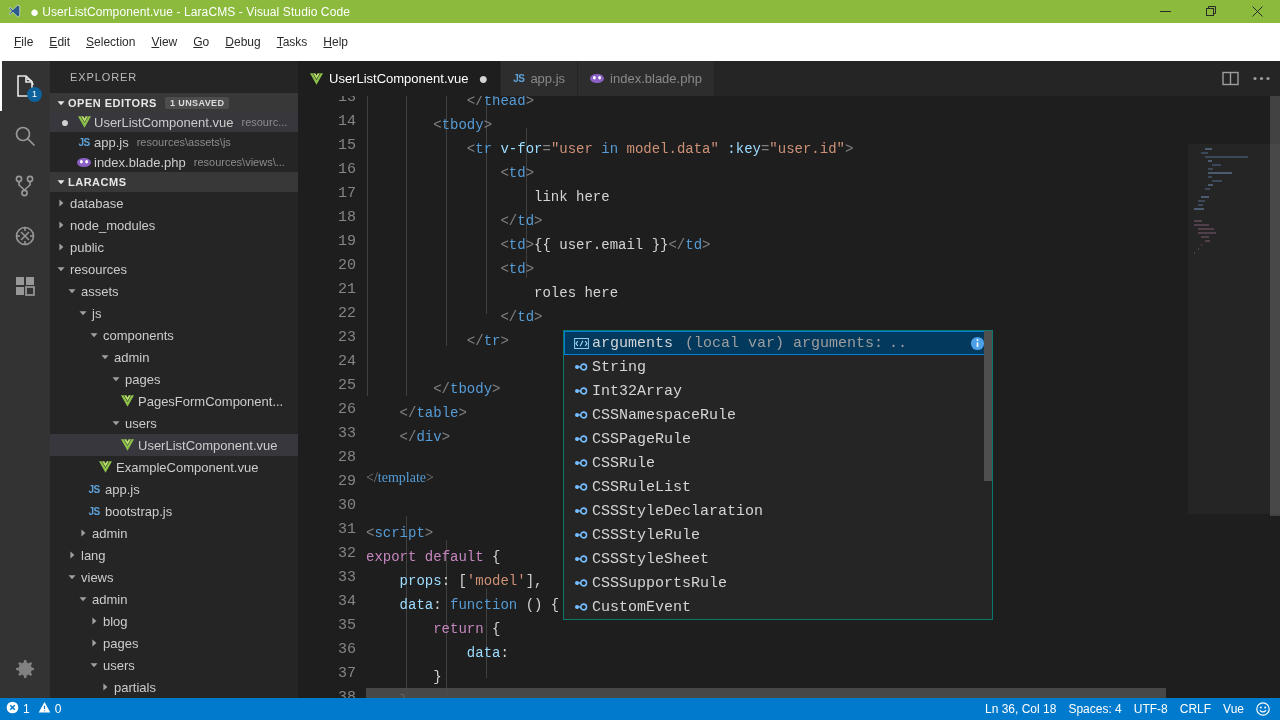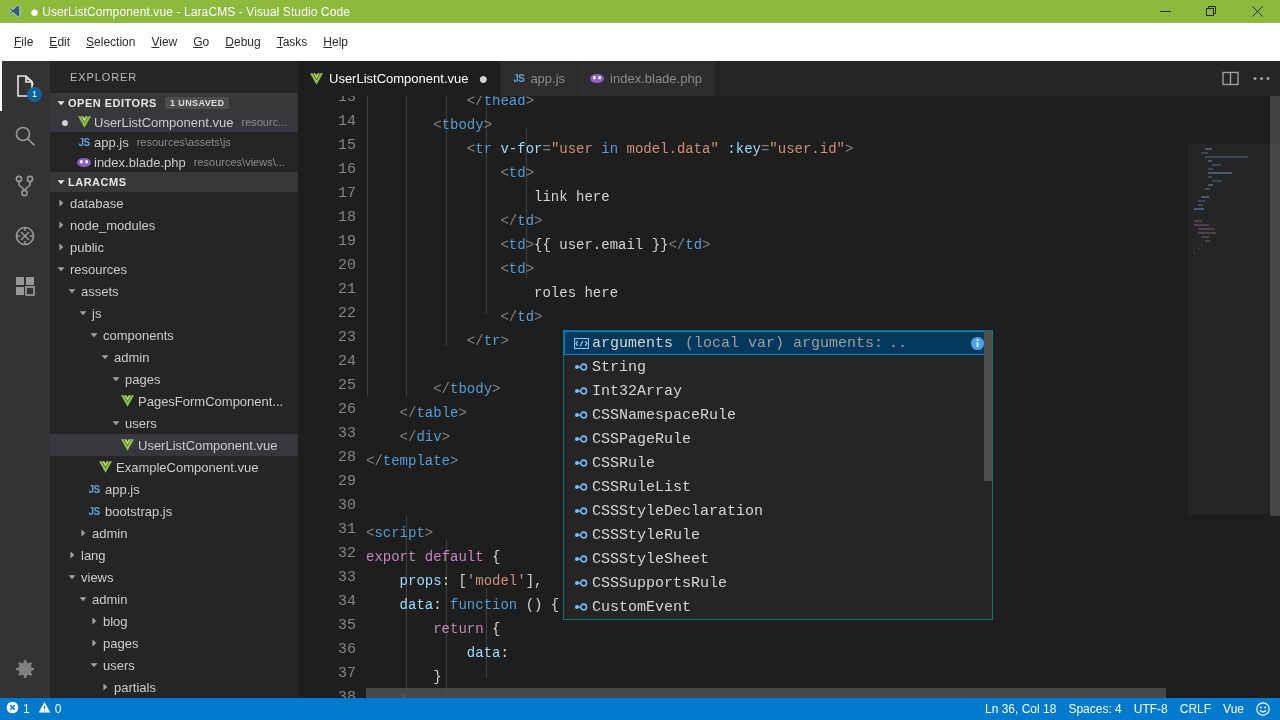--- a/index.html
+++ b/index.html
@@ -610,21 +610,21 @@
             <div class="codeline" style="top: 113px;"><span class="t-plain">                </span><span class="t-punc">&lt;/</span><span class="t-tag">td</span><span class="t-punc">&gt;</span></div>
             <div class="codeline" style="top: 137px;"><span class="t-plain">                </span><span class="t-punc">&lt;</span><span class="t-tag">td</span><span class="t-punc">&gt;</span><span class="t-mus">{{ user.email }}</span><span class="t-punc">&lt;/</span><span class="t-tag">td</span><span class="t-punc">&gt;</span></div>
             <div class="codeline" style="top: 161px;"><span class="t-plain">                </span><span class="t-punc">&lt;</span><span class="t-tag">td</span><span class="t-punc">&gt;</span></div>
             <div class="codeline" style="top: 185px;"><span class="t-plain">                    </span><span class="t-plain">roles here</span></div>
             <div class="codeline" style="top: 209px;"><span class="t-plain">                </span><span class="t-punc">&lt;/</span><span class="t-tag">td</span><span class="t-punc">&gt;</span></div>
             <div class="codeline" style="top: 233px;"><span class="t-plain">            </span><span class="t-punc">&lt;/</span><span class="t-tag">tr</span><span class="t-punc">&gt;</span></div>
             <div class="codeline" style="top: 257px;"><span class="t-plain"></span><span class="t-plain"></span></div>
             <div class="codeline" style="top: 281px;"><span class="t-plain">        </span><span class="t-punc">&lt;/</span><span class="t-tag">tbody</span><span class="t-punc">&gt;</span></div>
             <div class="codeline" style="top: 305px;"><span class="t-plain">    </span><span class="t-punc">&lt;/</span><span class="t-tag">table</span><span class="t-punc">&gt;</span></div>
             <div class="codeline" style="top: 329px;"><span class="t-plain">    </span><span class="t-punc">&lt;/</span><span class="t-tag">div</span><span class="t-punc">&gt;</span></div>
-            <div class="codeline" style="top: 353px;"><span class="t-plain"></span><span class="t-punc">&lt;/</span><span class="t-tag">template</span><span class="t-punc">&gt;</span></div>
+            <div class="codeline" style="top: 370px; font-family: Liberation Serif, serif;"><span class="t-plain"></span><span class="t-punc">&lt;/</span><span class="t-tag">template</span><span class="t-punc">&gt;</span></div>
             <div class="codeline" style="top: 377px;"><span class="t-plain"></span><span class="t-plain"></span></div>
             <div class="codeline" style="top: 401px;"><span class="t-plain"></span><span class="t-plain"></span></div>
             <div class="codeline" style="top: 425px;"><span class="t-plain"></span><span class="t-punc">&lt;</span><span class="t-tag">script</span><span class="t-punc">&gt;</span></div>
             <div class="codeline" style="top: 449px;"><span class="t-plain"></span><span class="t-kw2">export</span> <span class="t-kw2">default</span> <span class="t-plain">{</span></div>
             <div class="codeline" style="top: 473px;"><span class="t-plain">    </span><span class="t-prop">props</span><span class="t-plain">: [</span><span class="t-str">'model'</span><span class="t-plain">],</span></div>
             <div class="codeline" style="top: 497px;"><span class="t-plain">    </span><span class="t-prop">data</span><span class="t-plain">: </span><span class="t-kw">function</span><span class="t-plain"> () {</span></div>
             <div class="codeline" style="top: 545px;"><span class="t-plain">            </span><span class="t-prop">data</span><span class="t-plain">:</span></div>
             <div class="codeline" style="top: 521px;"><span class="t-plain">        </span><span class="t-kw2">return</span><span class="t-plain"> {</span></div>
             <div class="codeline" style="top: 569px;"><span class="t-plain">        </span><span class="t-plain">}</span></div>
             <div class="codeline" style="top: 593px;"><span class="t-plain">    </span><span class="t-plain">}</span></div>

